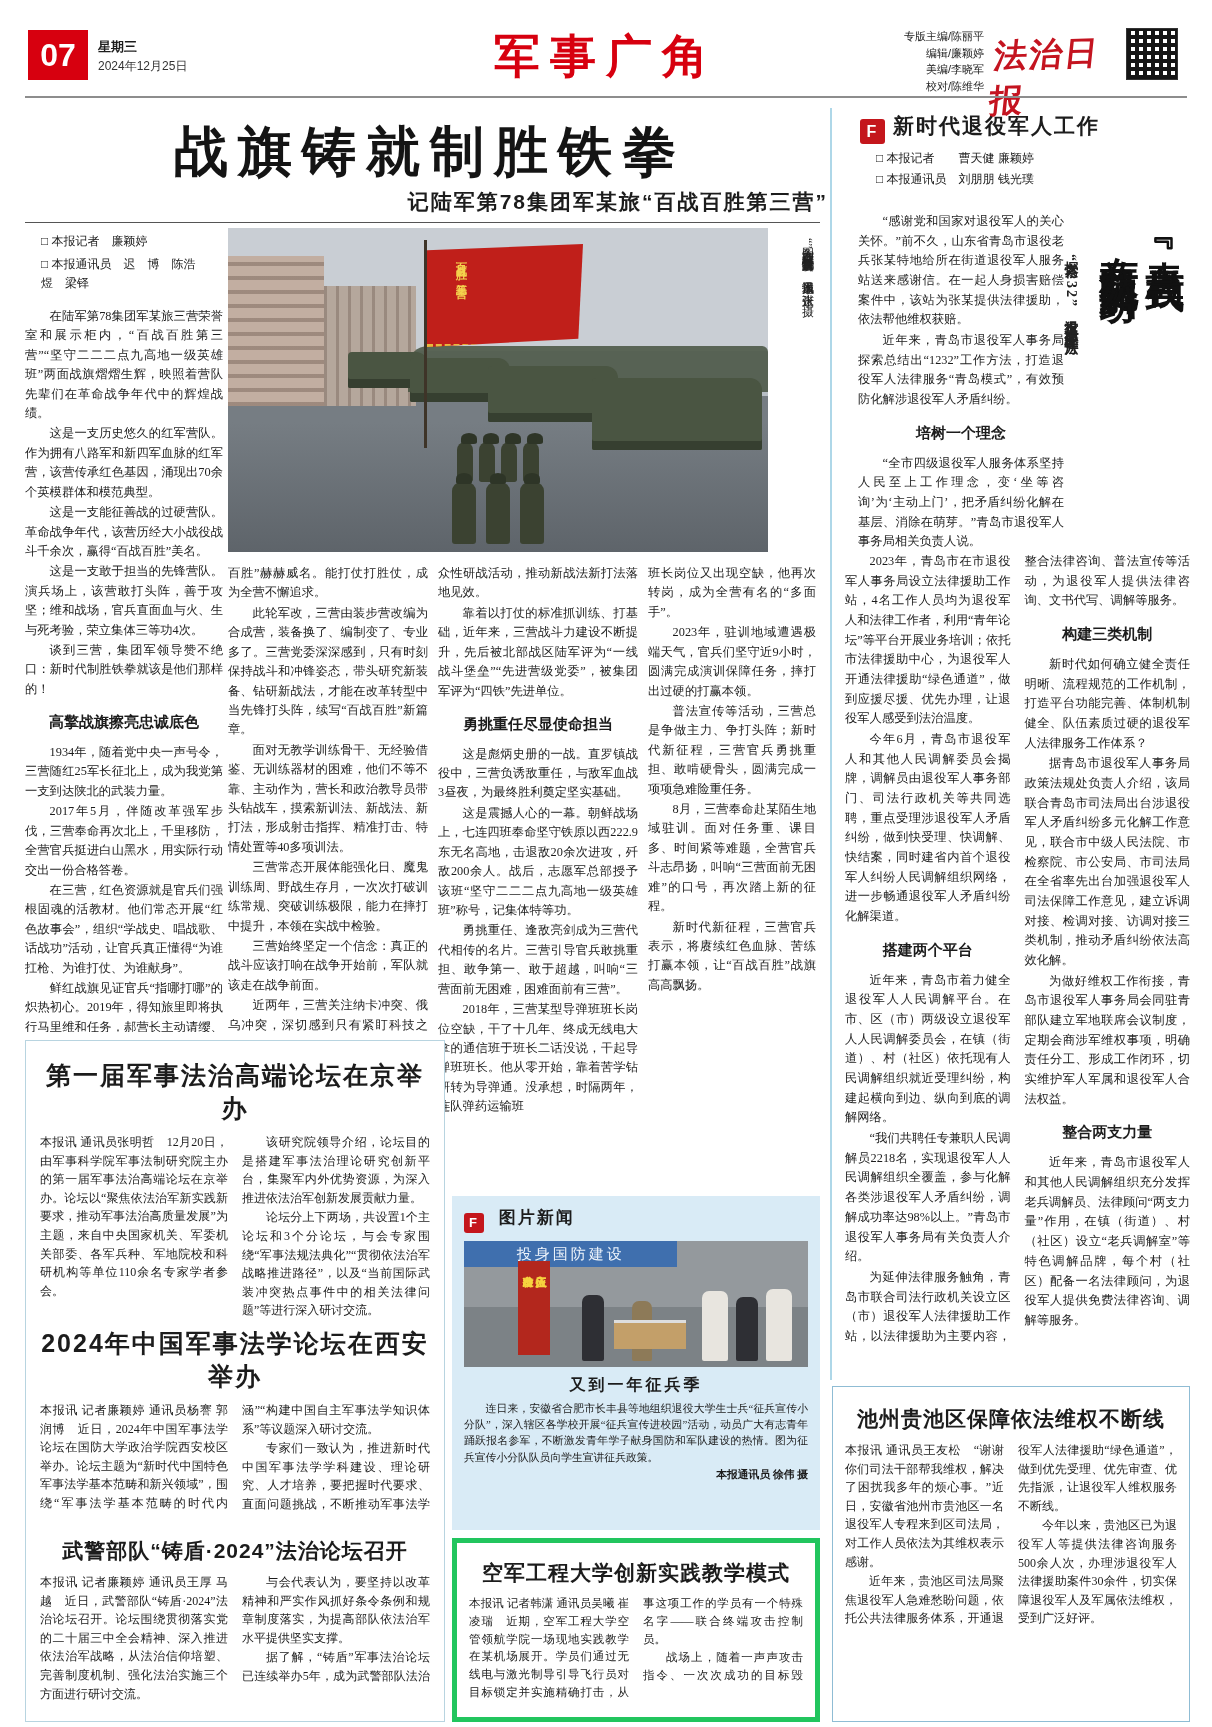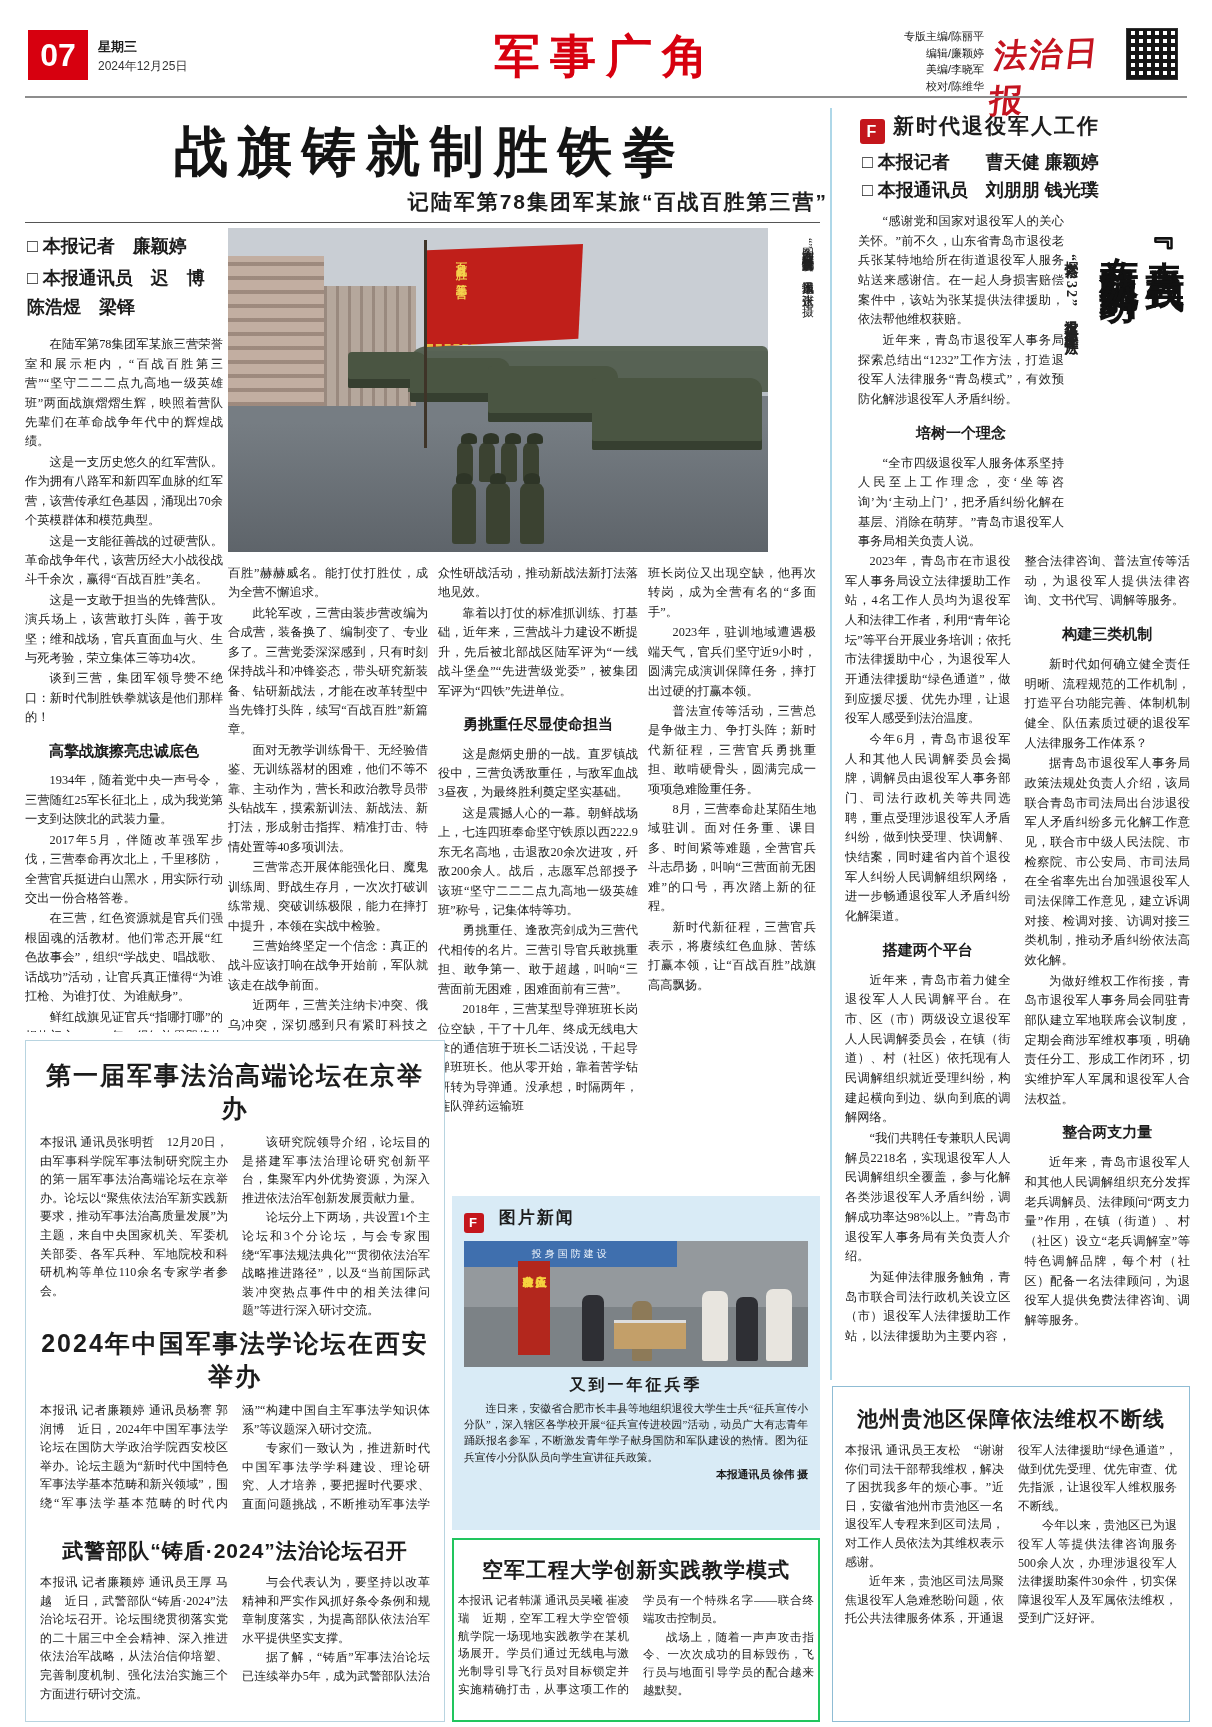--- a/index.html
+++ b/index.html
@@ -23,21 +23,21 @@
                        repeating-linear-gradient(90deg,#151515 0 4px,#ffffff 4px 8px);}
   .header-rule{left:25px;top:96px;width:1162px;height:2px;background:#8d8d8d;}
 
   
   .main-headline{left:40px;top:116px;width:780px;text-align:center;font-size:54px;font-weight:900;
                  letter-spacing:10px;color:#141414;}
   .main-subhead{left:48px;top:188px;width:780px;text-align:right;font-size:21px;font-weight:bold;
                 letter-spacing:2px;}
   .headline-rule{left:25px;top:222px;width:795px;height:1px;background:#555;}
 
-  .byline{font-size:18px;font-weight:bold;margin:0 2px 4px;}
+  .byline{font-size:12px;font-weight:normal;margin:0 16px 4px;}
   .col{overflow:hidden;font-size:12.3px;line-height:1.58;}
   .col1{left:25px;top:232px;width:198px;height:800px;}
   .col2{left:228px;top:564px;width:200px;height:468px;}
   .col3{left:438px;top:564px;width:200px;height:620px;}
   .col4{left:648px;top:564px;width:168px;height:620px;}
   .para{margin:0 0 1px;text-indent:2em;text-align:justify;}
   .para.cont{text-indent:0;}
   .subhead{font-family:"Liberation Sans",sans-serif;text-align:center;font-weight:bold;
            font-size:15px;margin:11px 0 9px;}
 
@@ -94,35 +94,35 @@
   .twocol{column-count:2;column-gap:14px;font-size:12px;line-height:1.55;overflow:hidden;}
   .fb1{height:188px;} .fb2{height:128px;} .fb3{height:138px;}
 
   .picture-box{left:452px;top:1196px;width:368px;height:334px;background:#d9ebf6;
                padding:10px 12px;box-sizing:border-box;}
   .pic-header{font-size:17px;font-weight:bold;letter-spacing:2px;margin-bottom:8px;}
   .cube.small{width:20px;height:20px;line-height:20px;font-size:13px;}
   .recruit{position:relative;width:344px;height:126px;overflow:hidden;
            background:linear-gradient(#94999d 0 52%,#7c8286 52%);}
   .canopy{position:absolute;left:0;top:0;width:62%;height:26px;background:#3f6fae;color:#eef4fb;
-          font-size:10px;line-height:26px;text-align:center;letter-spacing:3px;}
+          font-size:15px;line-height:26px;text-align:center;letter-spacing:3px;}
   .banner{position:absolute;left:54px;top:20px;width:32px;height:94px;background:#b3271d;
           color:#f6d43f;font-weight:bold;}
   .banner span{writing-mode:vertical-rl;font-size:11px;line-height:15px;position:absolute;top:6px;}
   .banner .bl1{right:2px;} .banner .bl2{left:2px;}
   .person{position:absolute;bottom:6px;border-radius:7px 7px 2px 2px;}
   .p-dark{background:#2e2f34;} .p-light{background:#e8e5df;} .p-tan{background:#8d7a58;}
   .desk{position:absolute;left:150px;bottom:18px;width:72px;height:26px;background:#c39f69;
         border-top:3px solid #ddd;}
   .photo-title{text-align:center;font-weight:bold;font-size:16px;letter-spacing:3px;margin:8px 0 4px;}
   .pic-caption{font-size:10.8px;line-height:1.5;text-align:justify;text-indent:2em;margin:0;}
   .pic-credit{font-size:10.8px;text-align:right;margin-top:3px;font-weight:bold;}
 
-  .airforce-box{left:452px;top:1538px;width:368px;height:184px;border:2px solid #22c55e;
-                padding:8px 4px;box-sizing:border-box;}
+  .airforce-box{left:452px;top:1538px;width:368px;height:184px;border:5px solid #22c55e;
+                padding:8px 12px;box-sizing:border-box;}
   .af-body{height:118px;}
 
   .chizhou-box{left:832px;top:1386px;width:358px;height:336px;border:1px solid #8fbcd4;
                padding:10px 12px;box-sizing:border-box;}
   .cz-body{height:258px;}
 </style>
 </head>
 <body>
 
 <div id="page">

